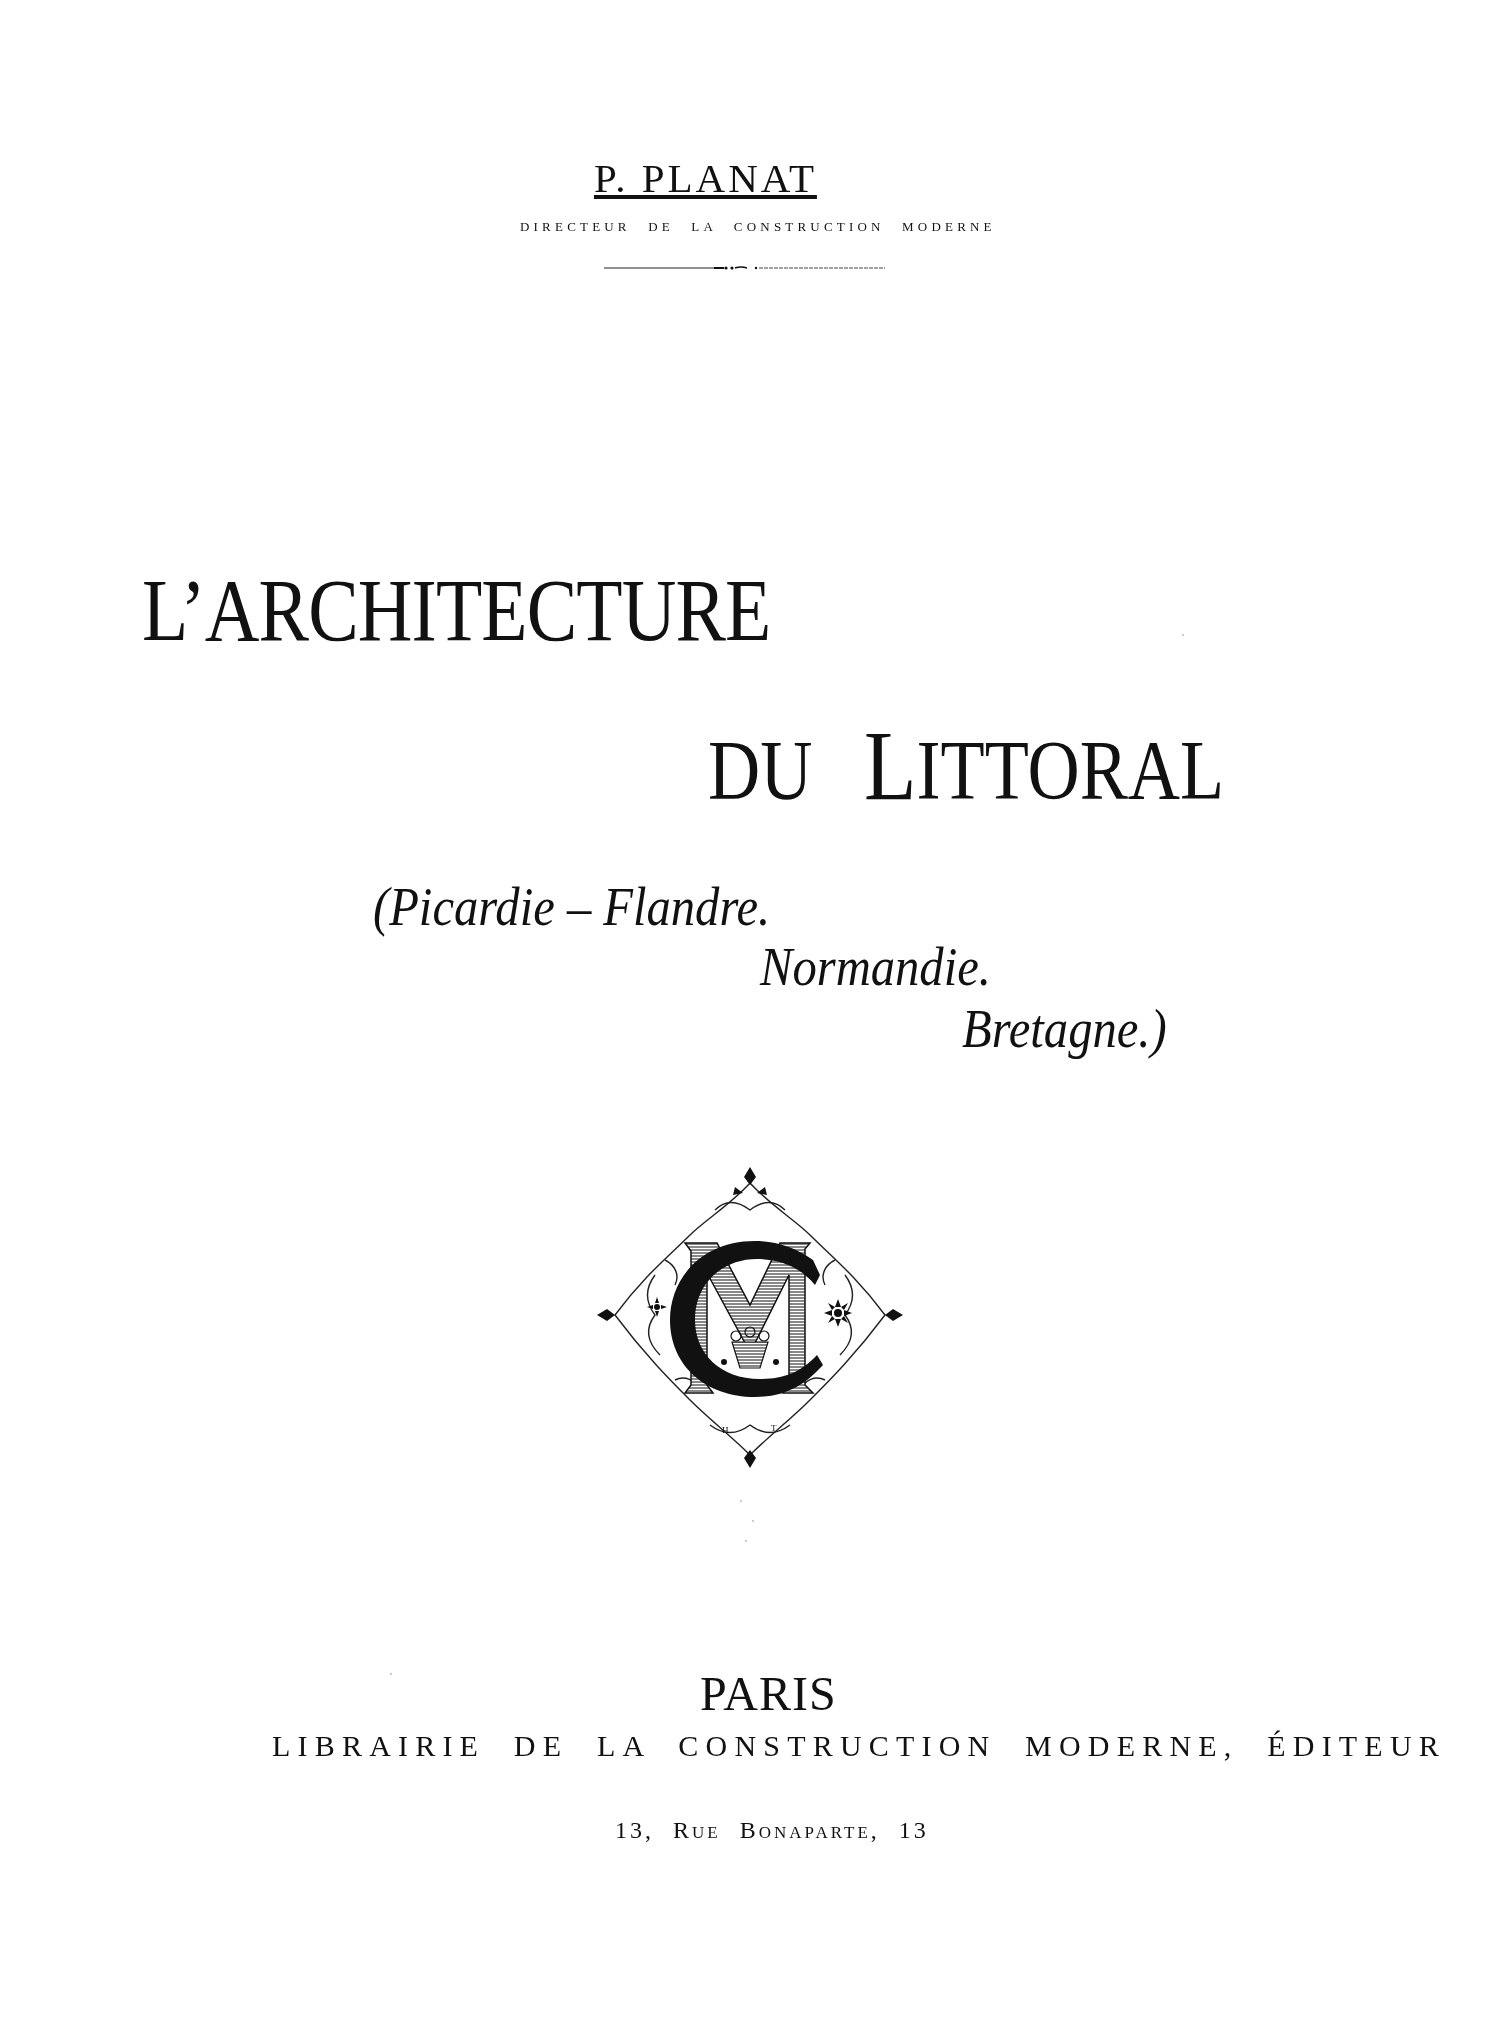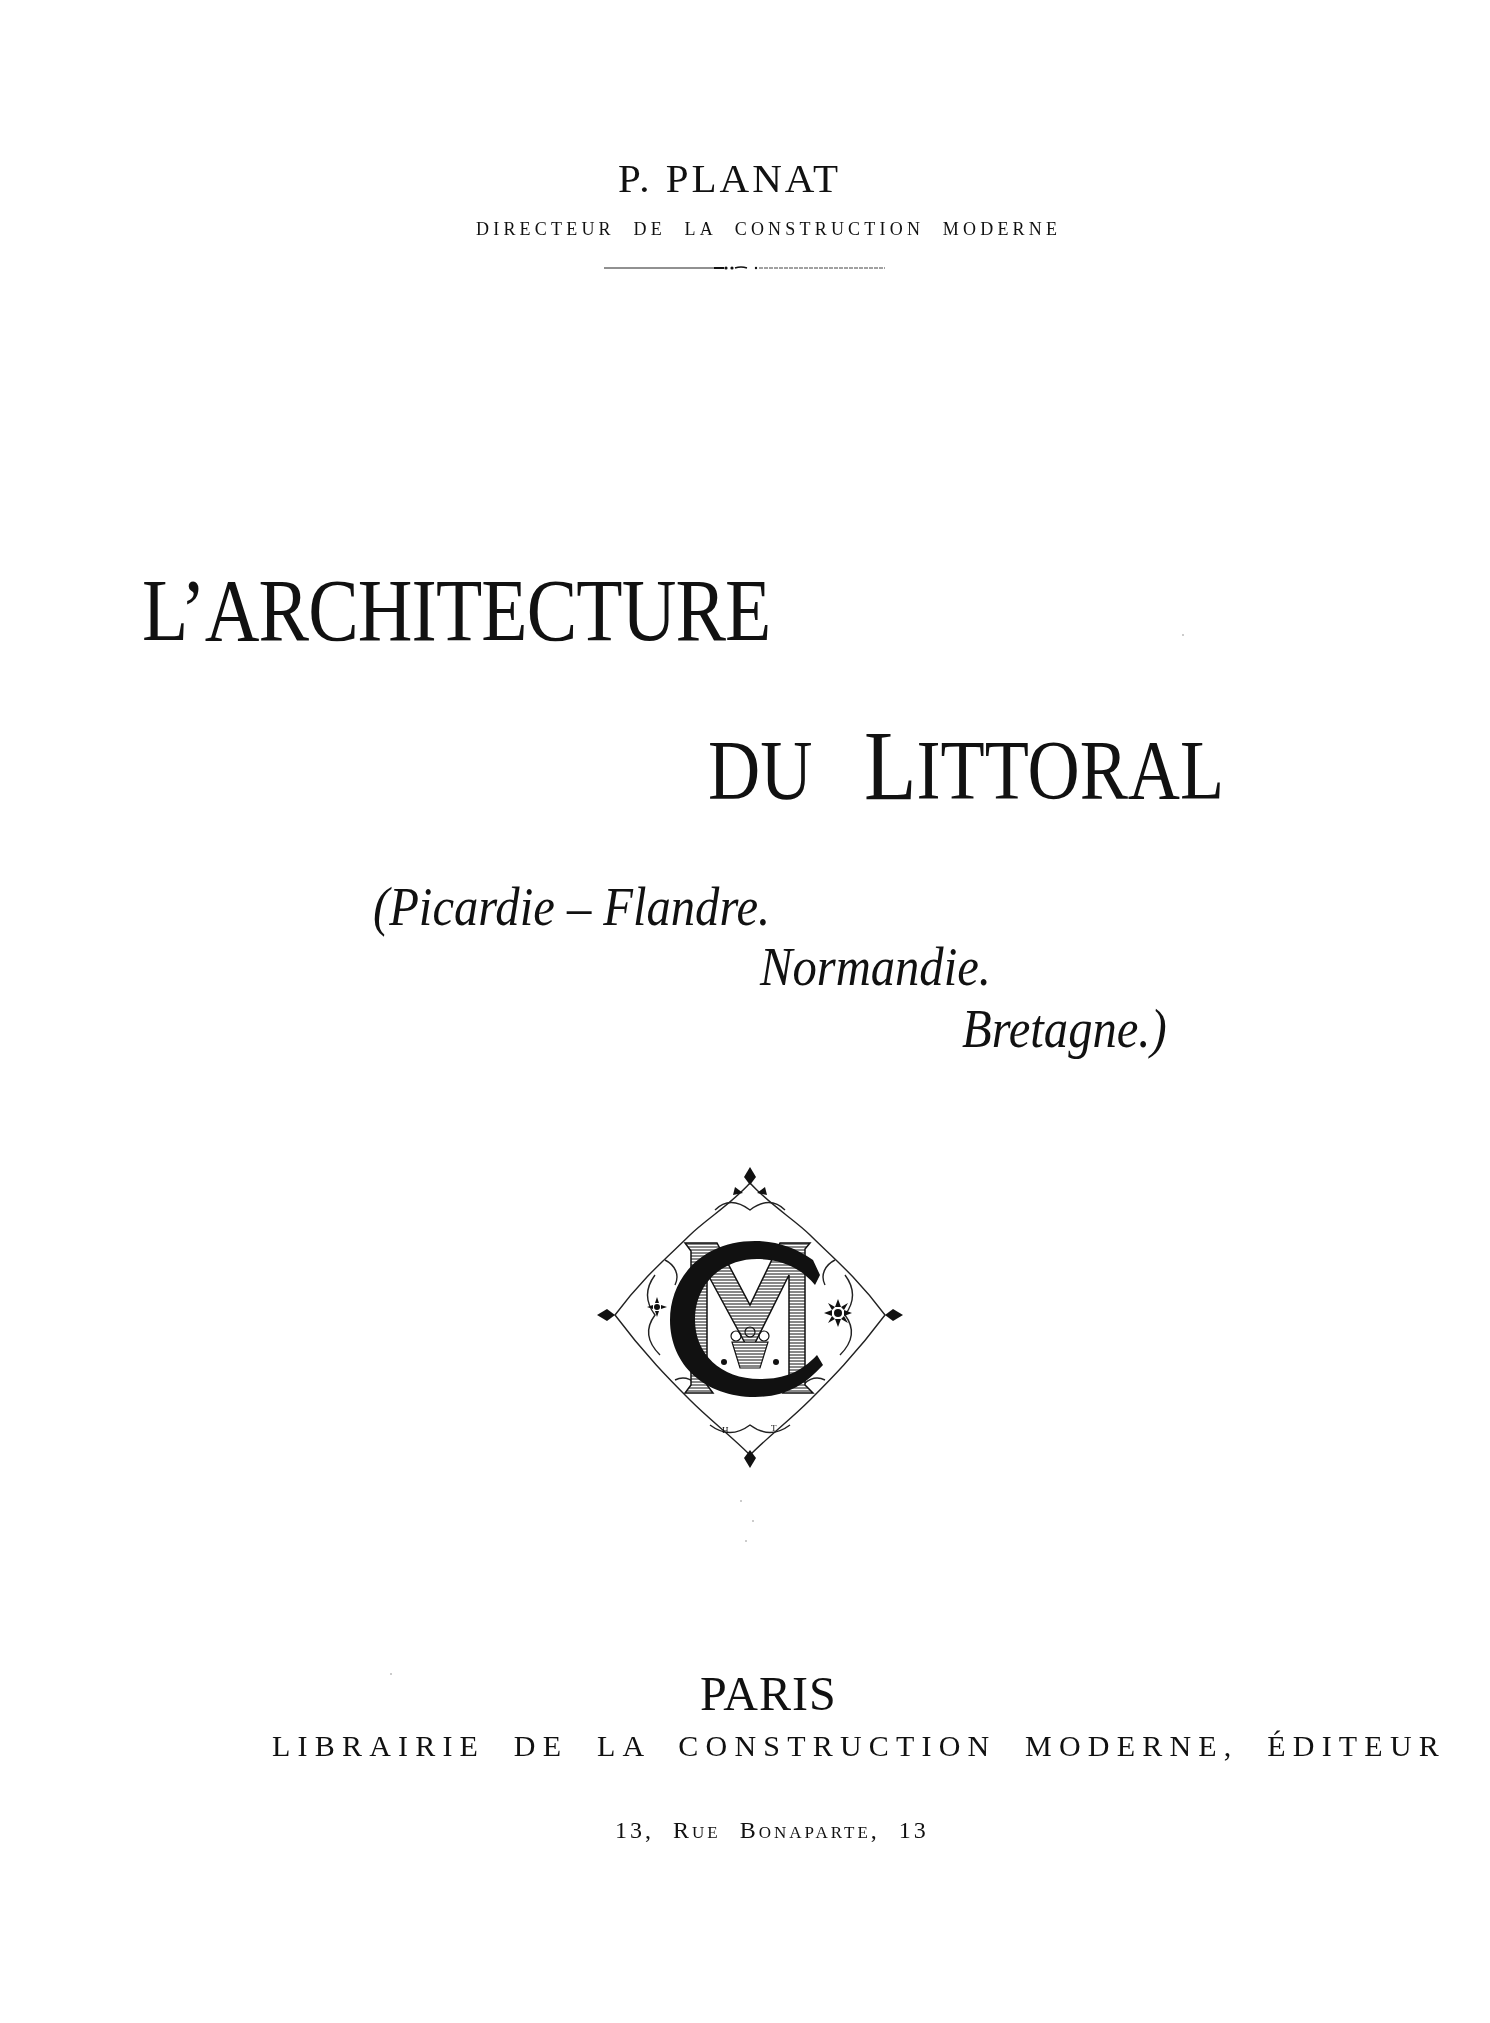--- a/index.html
+++ b/index.html
@@ -1,19 +1,19 @@
 <!DOCTYPE html>
 <html><head>
 <meta charset="utf-8">
 <style>
   html, body { margin:0; padding:0; background:#ffffff; }
   body { width:1490px; height:2023px; position:relative; overflow:hidden; color:#111111; font-family:"Liberation Serif","DejaVu Serif",serif; }
   .abs { position:absolute; white-space:nowrap; }
-  .author { left:618px; top:158px; font-size:41px; letter-spacing:3px; line-height:1; }
-  .role { left:476px; top:220px; font-size:18px; letter-spacing:4.2px; word-spacing:10px; line-height:1; }
+  .author { left:594px; top:158px; font-size:41px; letter-spacing:3px; line-height:1;text-decoration:underline; }
+  .role { left:520px; top:220px; font-size:13px; letter-spacing:4.2px; word-spacing:10px; line-height:1; }
   .rule { position:absolute; left:604px; top:266px; width:281px; height:4px; }
   .t1 { left:142px; top:567px; font-size:88px; line-height:1; transform-origin:left top; transform:scaleX(0.86); letter-spacing:-1px; }
   .t2 { left:708px; top:716px; font-size:84px; line-height:1; transform-origin:left top; transform:scaleX(0.86); }
   .t2 .big { font-size:100px; }
   .t2 .gap { display:inline-block; width:60px; }
   .sub { font-style:italic; font-size:54px; line-height:1; transform-origin:left top; transform:scaleX(0.9); }
   .s1 { left:373px; top:880px; }
   .s2 { left:760px; top:940px; }
   .s3 { left:962px; top:1002px; }
   .paren { font-weight:normal; }

